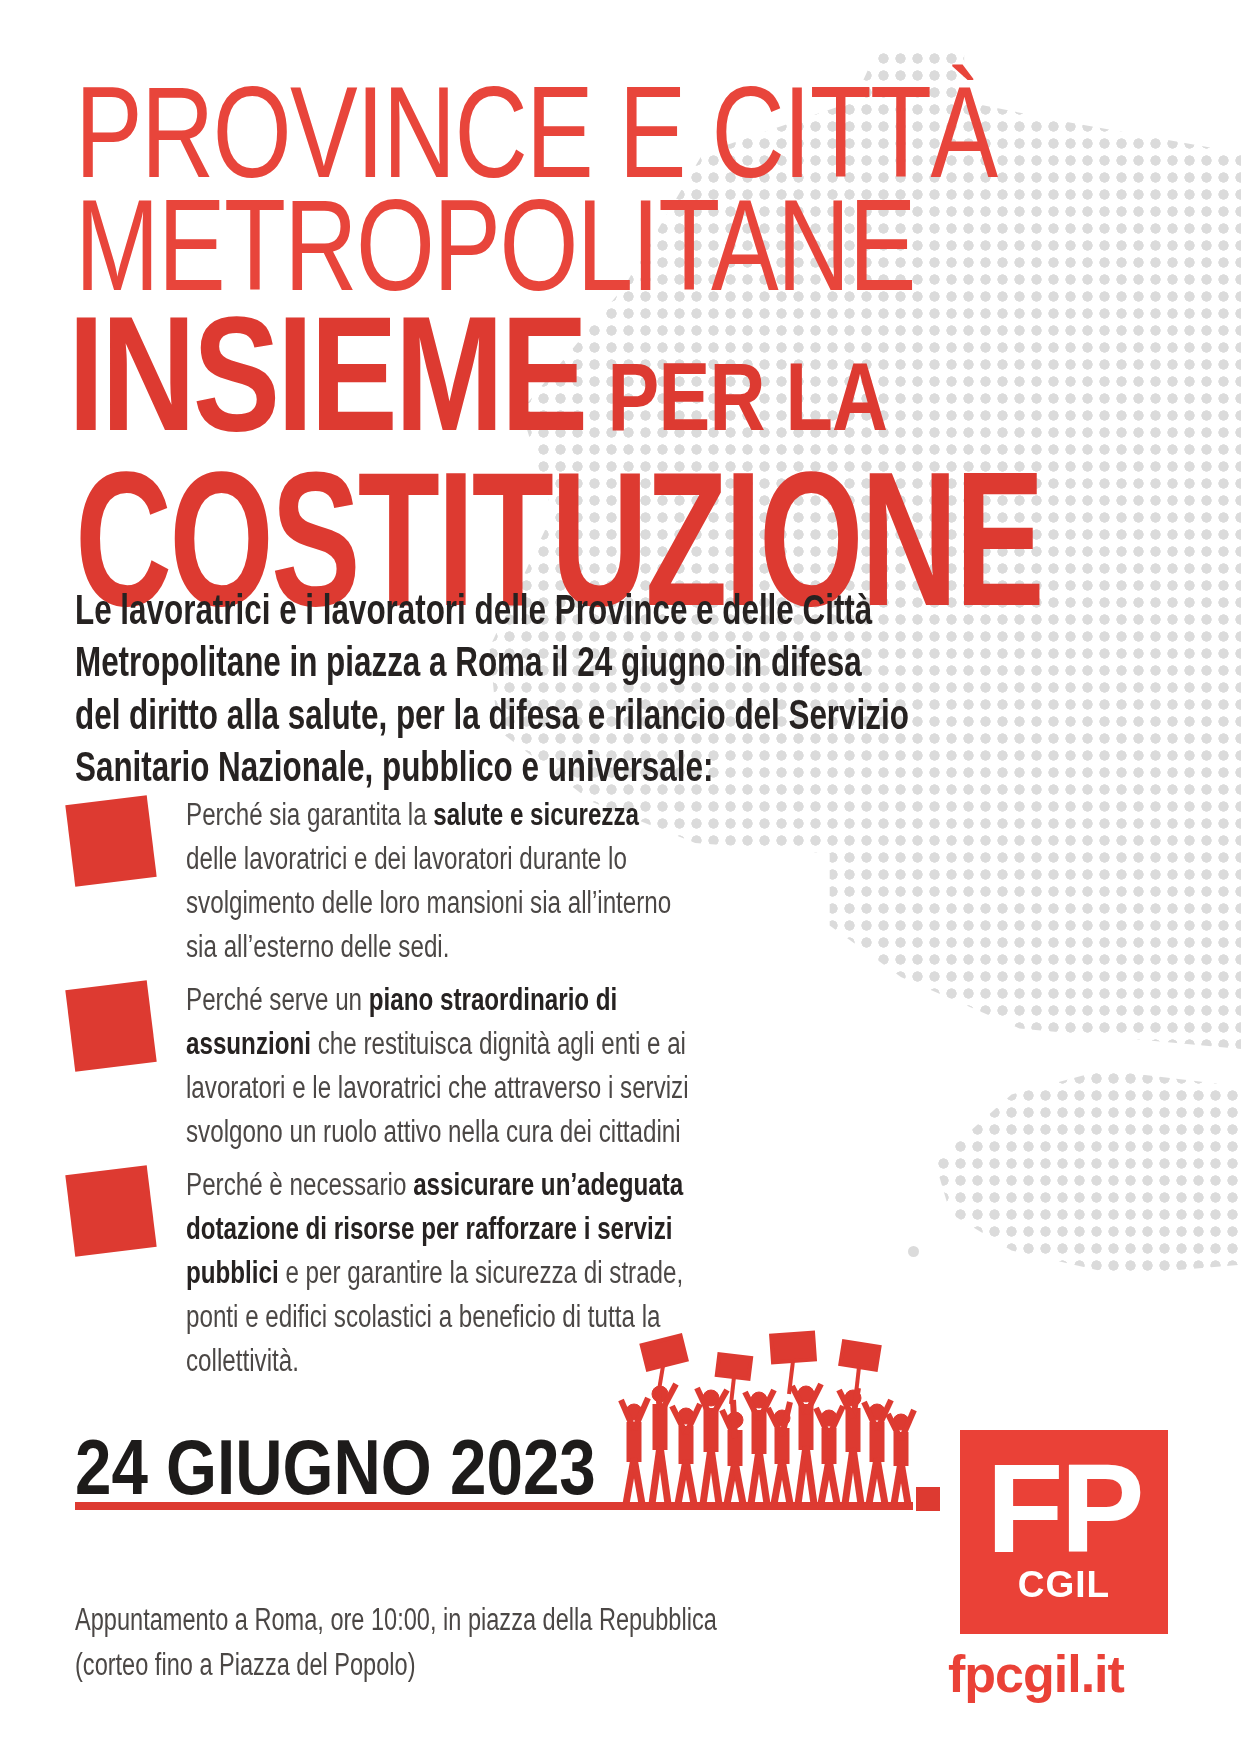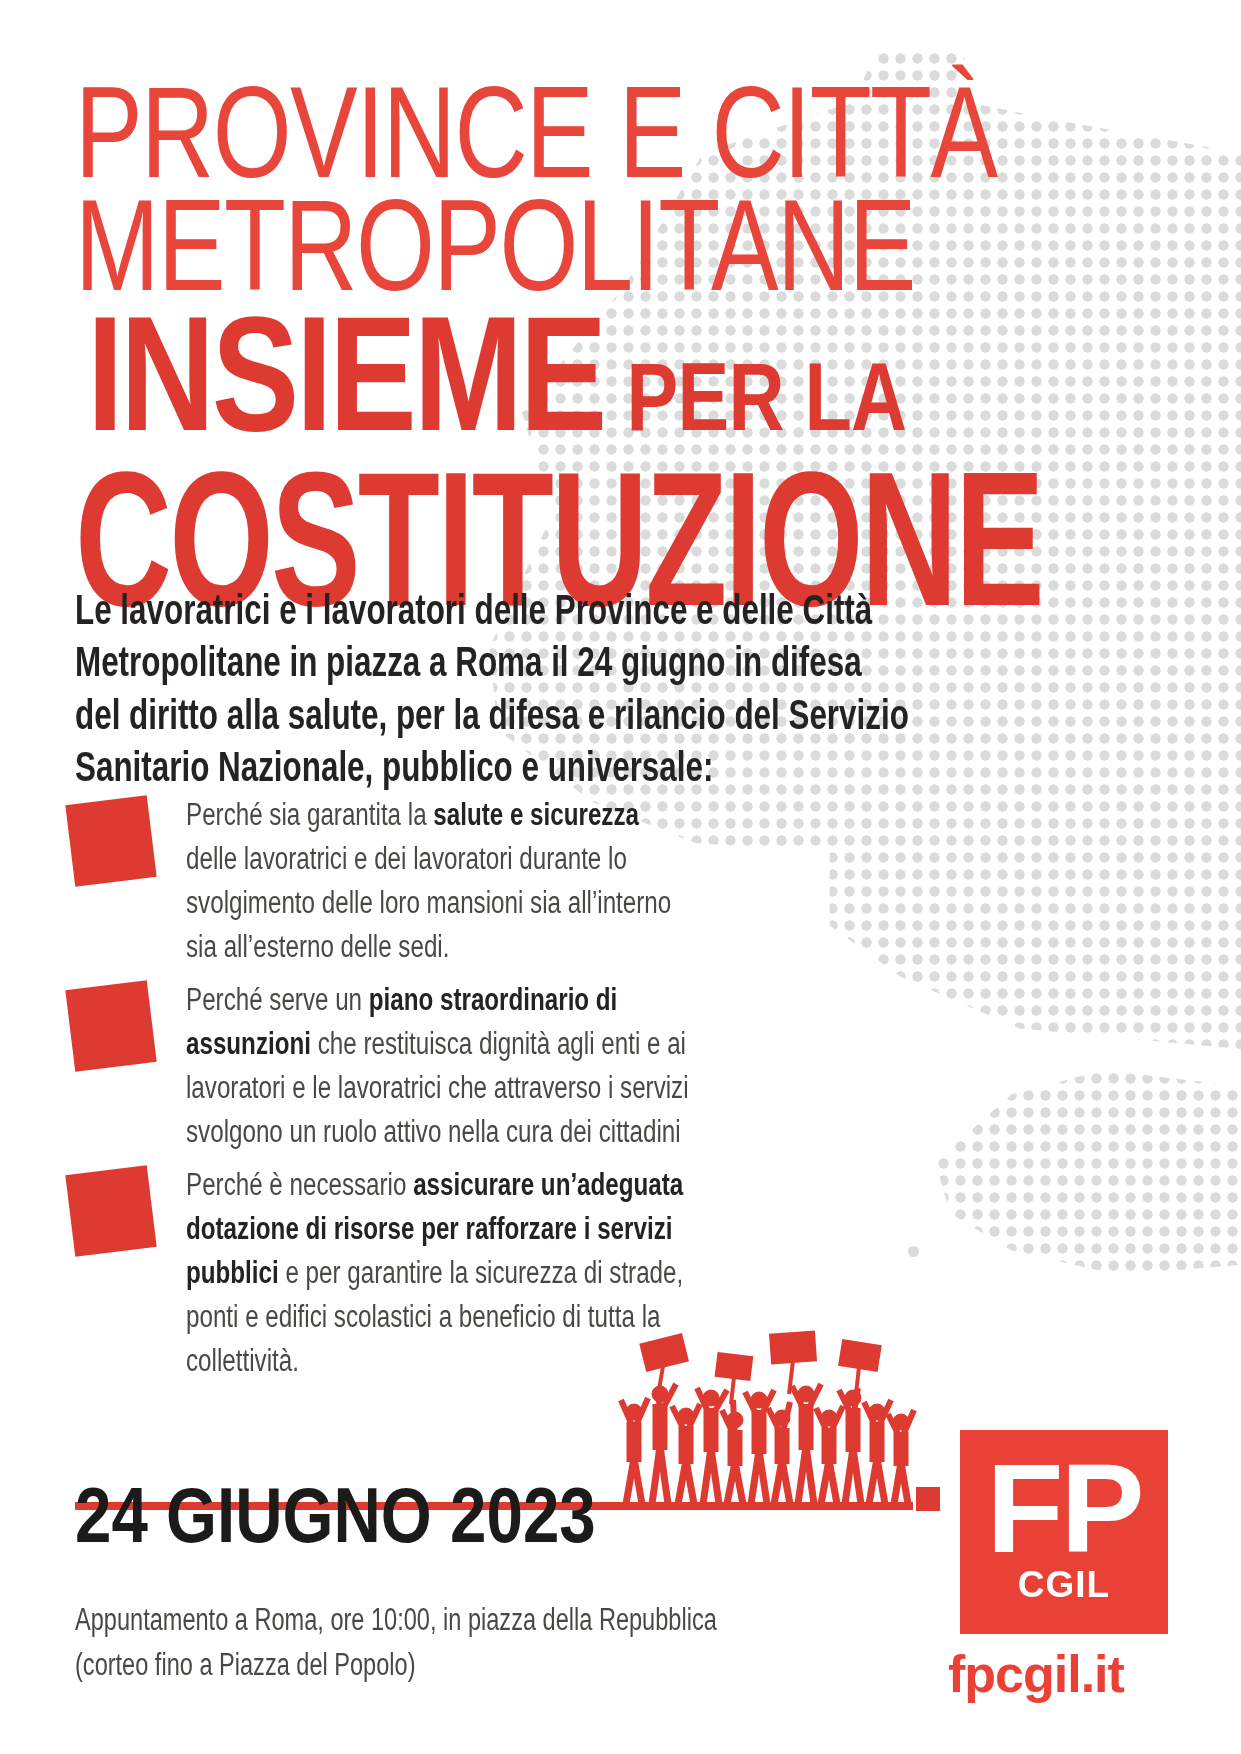--- a/index.html
+++ b/index.html
@@ -101,21 +101,21 @@
   <div class="dotbg map-sicily"></div>
   <div class="map-dot"></div>
 
   <div class="abs" style="left:75px;top:76px;">
     <div class="sx title-light">
       <div>PROVINCE E CITTÀ</div>
       <div>METROPOLITANE</div>
     </div>
   </div>
 
-  <div class="abs" style="left:87px;top:292px;">
+  <div class="abs" style="left:68px;top:292px;">
     <div class="insieme-row">
       <span class="insieme-big">INSIEME</span>
       <span class="insieme-small">PER LA</span>
     </div>
   </div>
 
   <div class="abs" style="left:75px;top:443px;">
     <span class="sx costituzione">COSTITUZIONE</span>
   </div>
 
@@ -136,21 +136,21 @@
 lavoratori e le lavoratrici che attraverso i servizi
 svolgono un ruolo attivo nella cura dei cittadini</span></div>
 
   <div class="bullet-square" style="left:70px;top:1170px;"></div>
   <div class="bullet-text" style="left:186px;top:1163px;"><span>Perché è necessario </span><strong>assicurare un’adeguata
 dotazione di risorse per rafforzare i servizi
 pubblici</strong><span> e per garantire la sicurezza di strade,
 ponti e edifici scolastici a beneficio di tutta la
 collettività.</span></div>
 
-  <div class="abs" style="left:75px;top:1476px;text-align:center;">
+  <div class="abs" style="left:75px;top:1428px;text-align:center;">
     <span class="sx event-date">24 GIUGNO 2023</span>
   </div>
   <div class="redline"></div>
   <div class="line-end"></div>
 
   <svg class="crowd" width="300" height="178" viewBox="0 0 300 178">
     <g fill="#dd3a31" stroke="#dd3a31">
 
       <g stroke-width="4">
         <rect x="26" y="10" width="40" height="25" transform="rotate(-14 46 22)"></rect>

